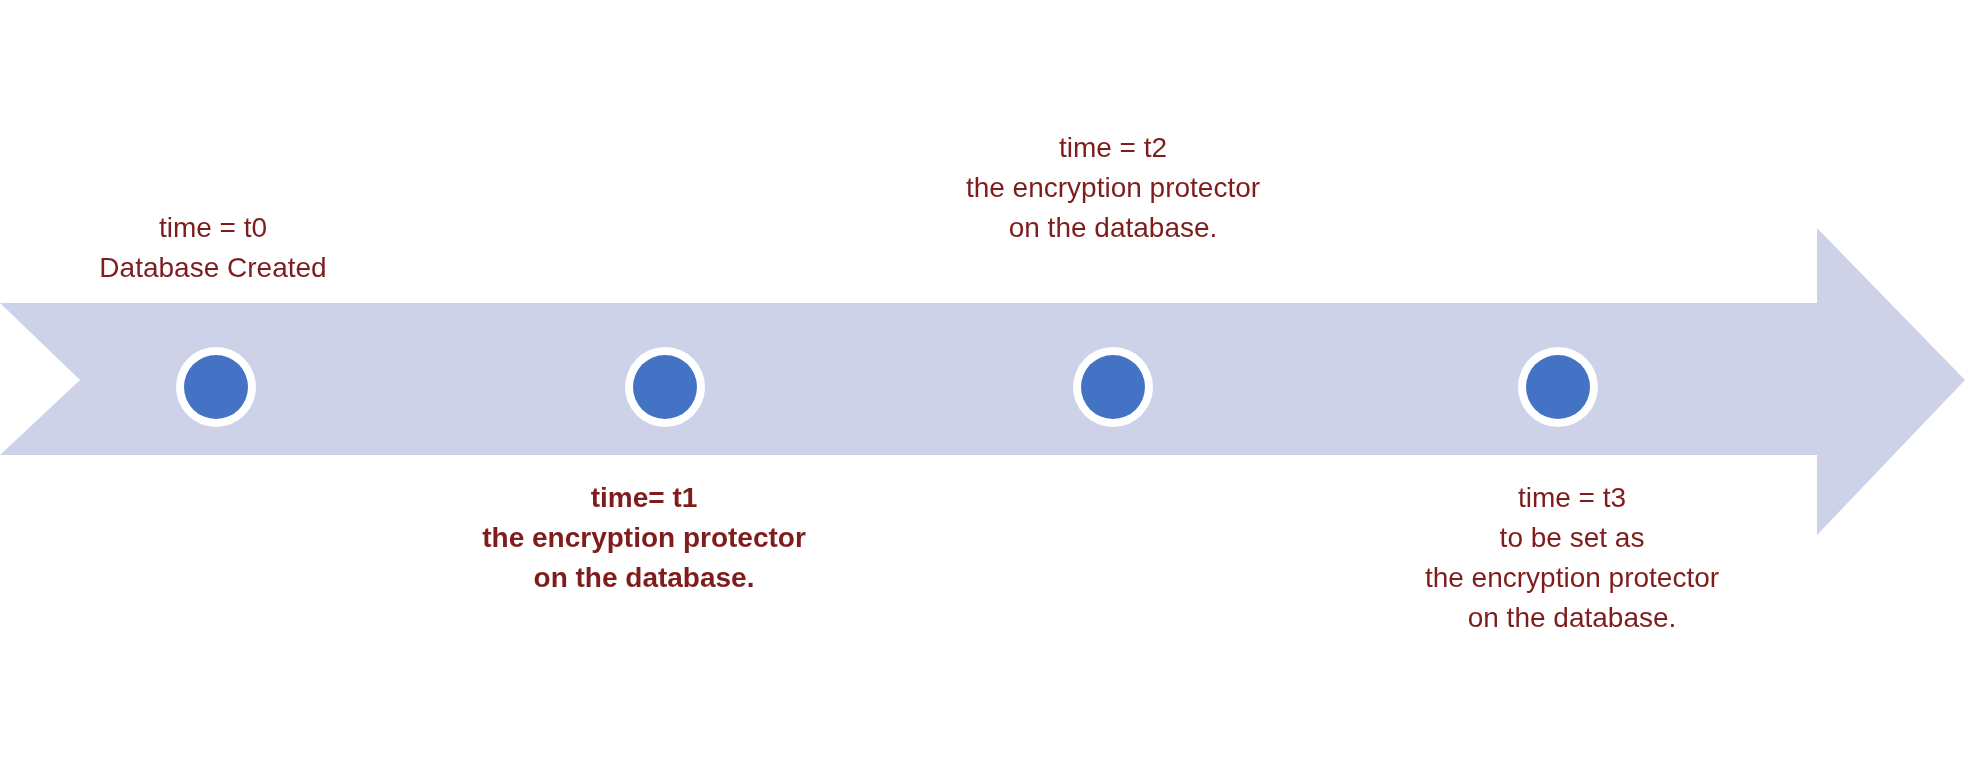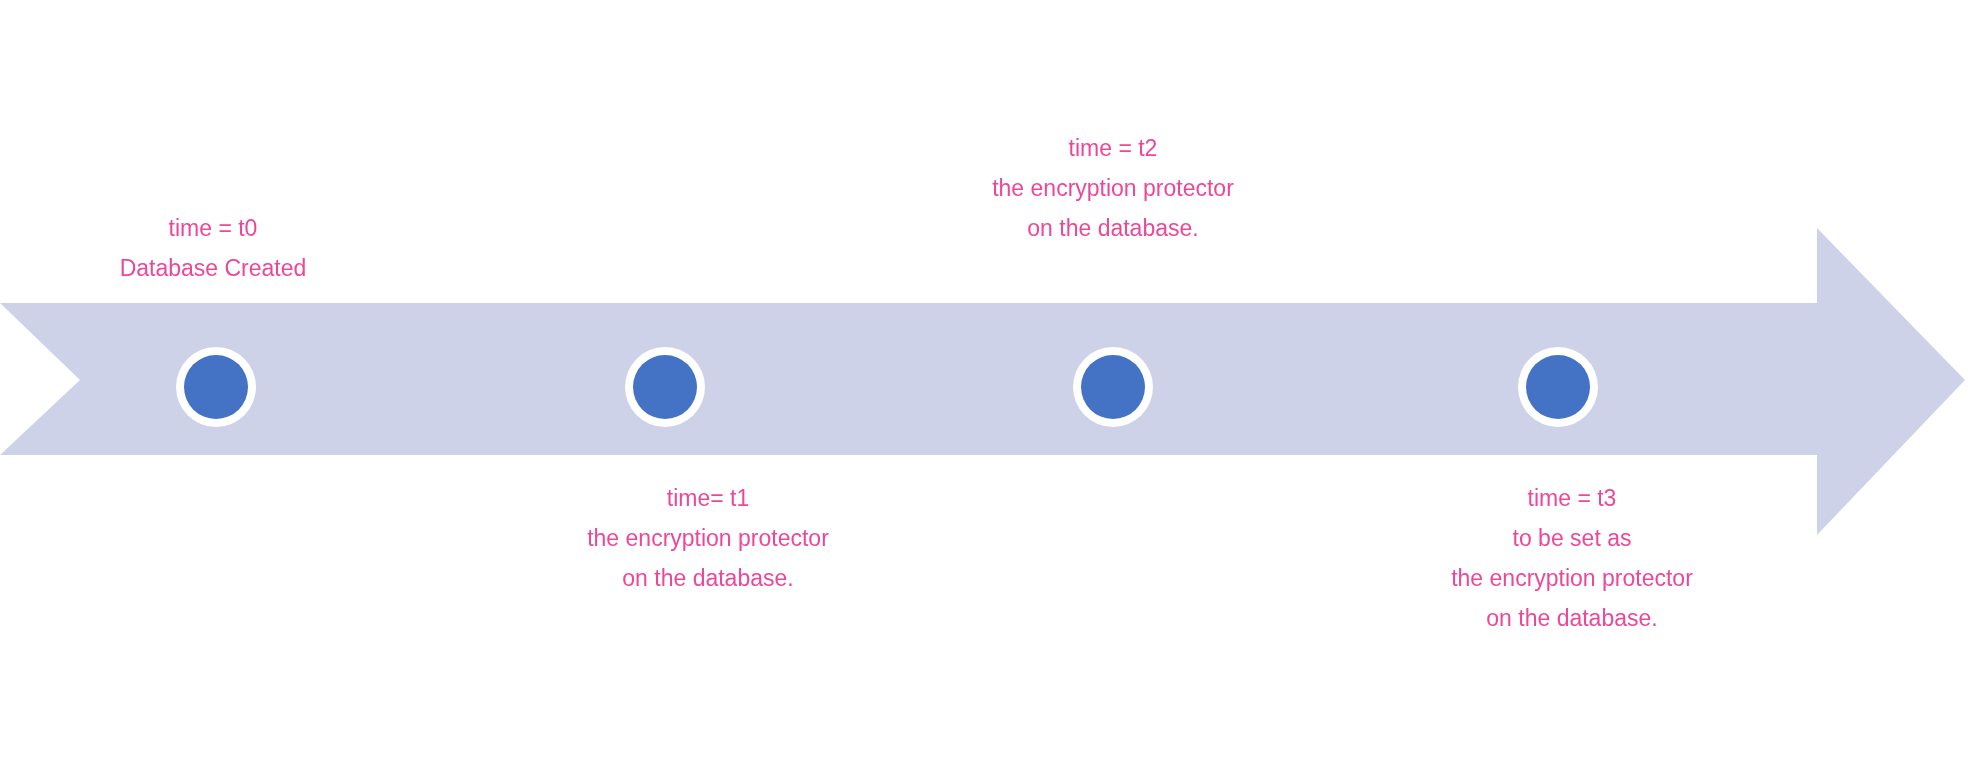--- a/index.html
+++ b/index.html
@@ -44,23 +44,23 @@
   }
   .milestone-marker .dot {
     width: 64px;
     height: 64px;
     border-radius: 50%;
   }
 
   
   .event-label {
     position: absolute;
-    font-size: 23px;
+    font-size: 28px;
     line-height: 40px;
-    color: #ec4899;
+    color: #7f1d1d;
     text-align: center;
     white-space: nowrap;
     transform: translateX(-50%);
   }
   .event-label .line {
     display: block;
   }
 </style>
 </head>
 <body>
@@ -75,21 +75,21 @@
     <span class="line">time = t0</span>
     <span class="line">Database Created</span>
   </div>
   <div class="milestone-marker" style="left:216px; top:387px;">
     <span class="dot" style="background:#4472C4;"></span>
   </div>
 
   <div class="milestone-marker" style="left:665px; top:387px;">
     <span class="dot" style="background:#4472C4;"></span>
   </div>
-  <div class="event-label" style="left:708px; top:478px;">
+  <div class="event-label" style="left:644px; top:478px;font-weight:bold;">
     <span class="line">time= t1</span>
     <span class="line">the encryption protector</span>
     <span class="line">on the database.</span>
   </div>
 
   <div class="event-label" style="left:1113px; top:128px;">
     <span class="line">time = t2</span>
     <span class="line">the encryption protector</span>
     <span class="line">on the database.</span>
   </div>

